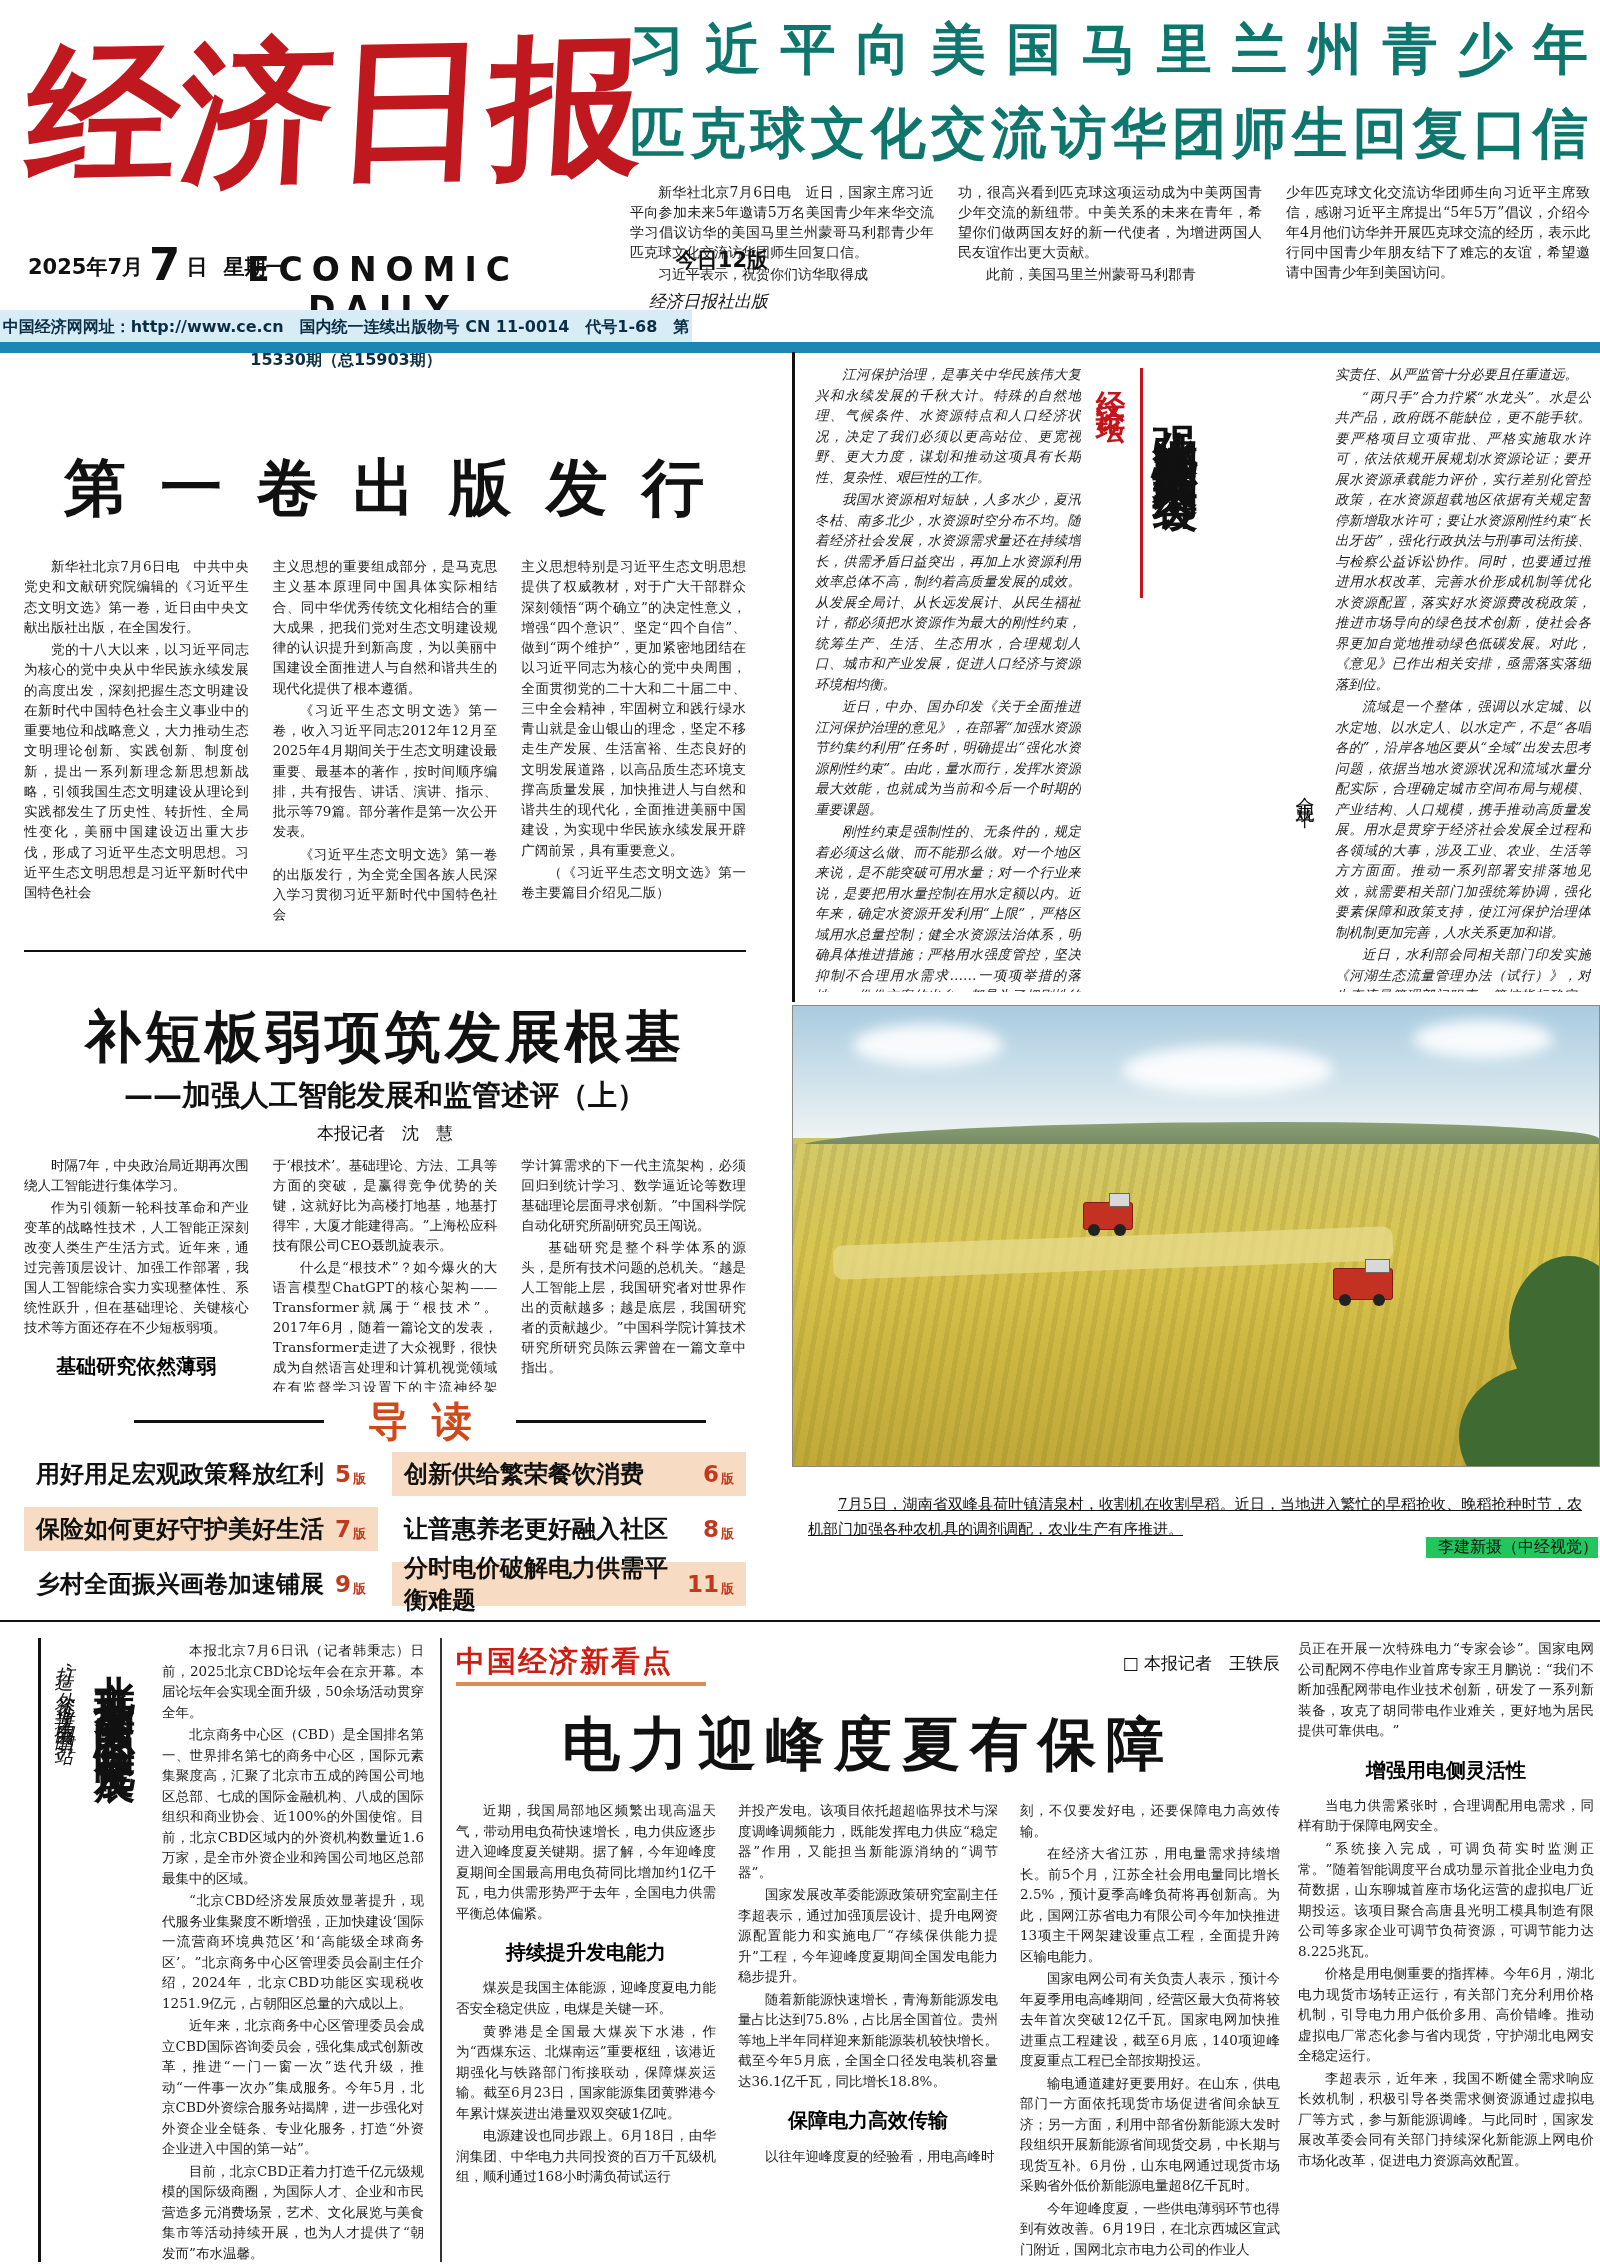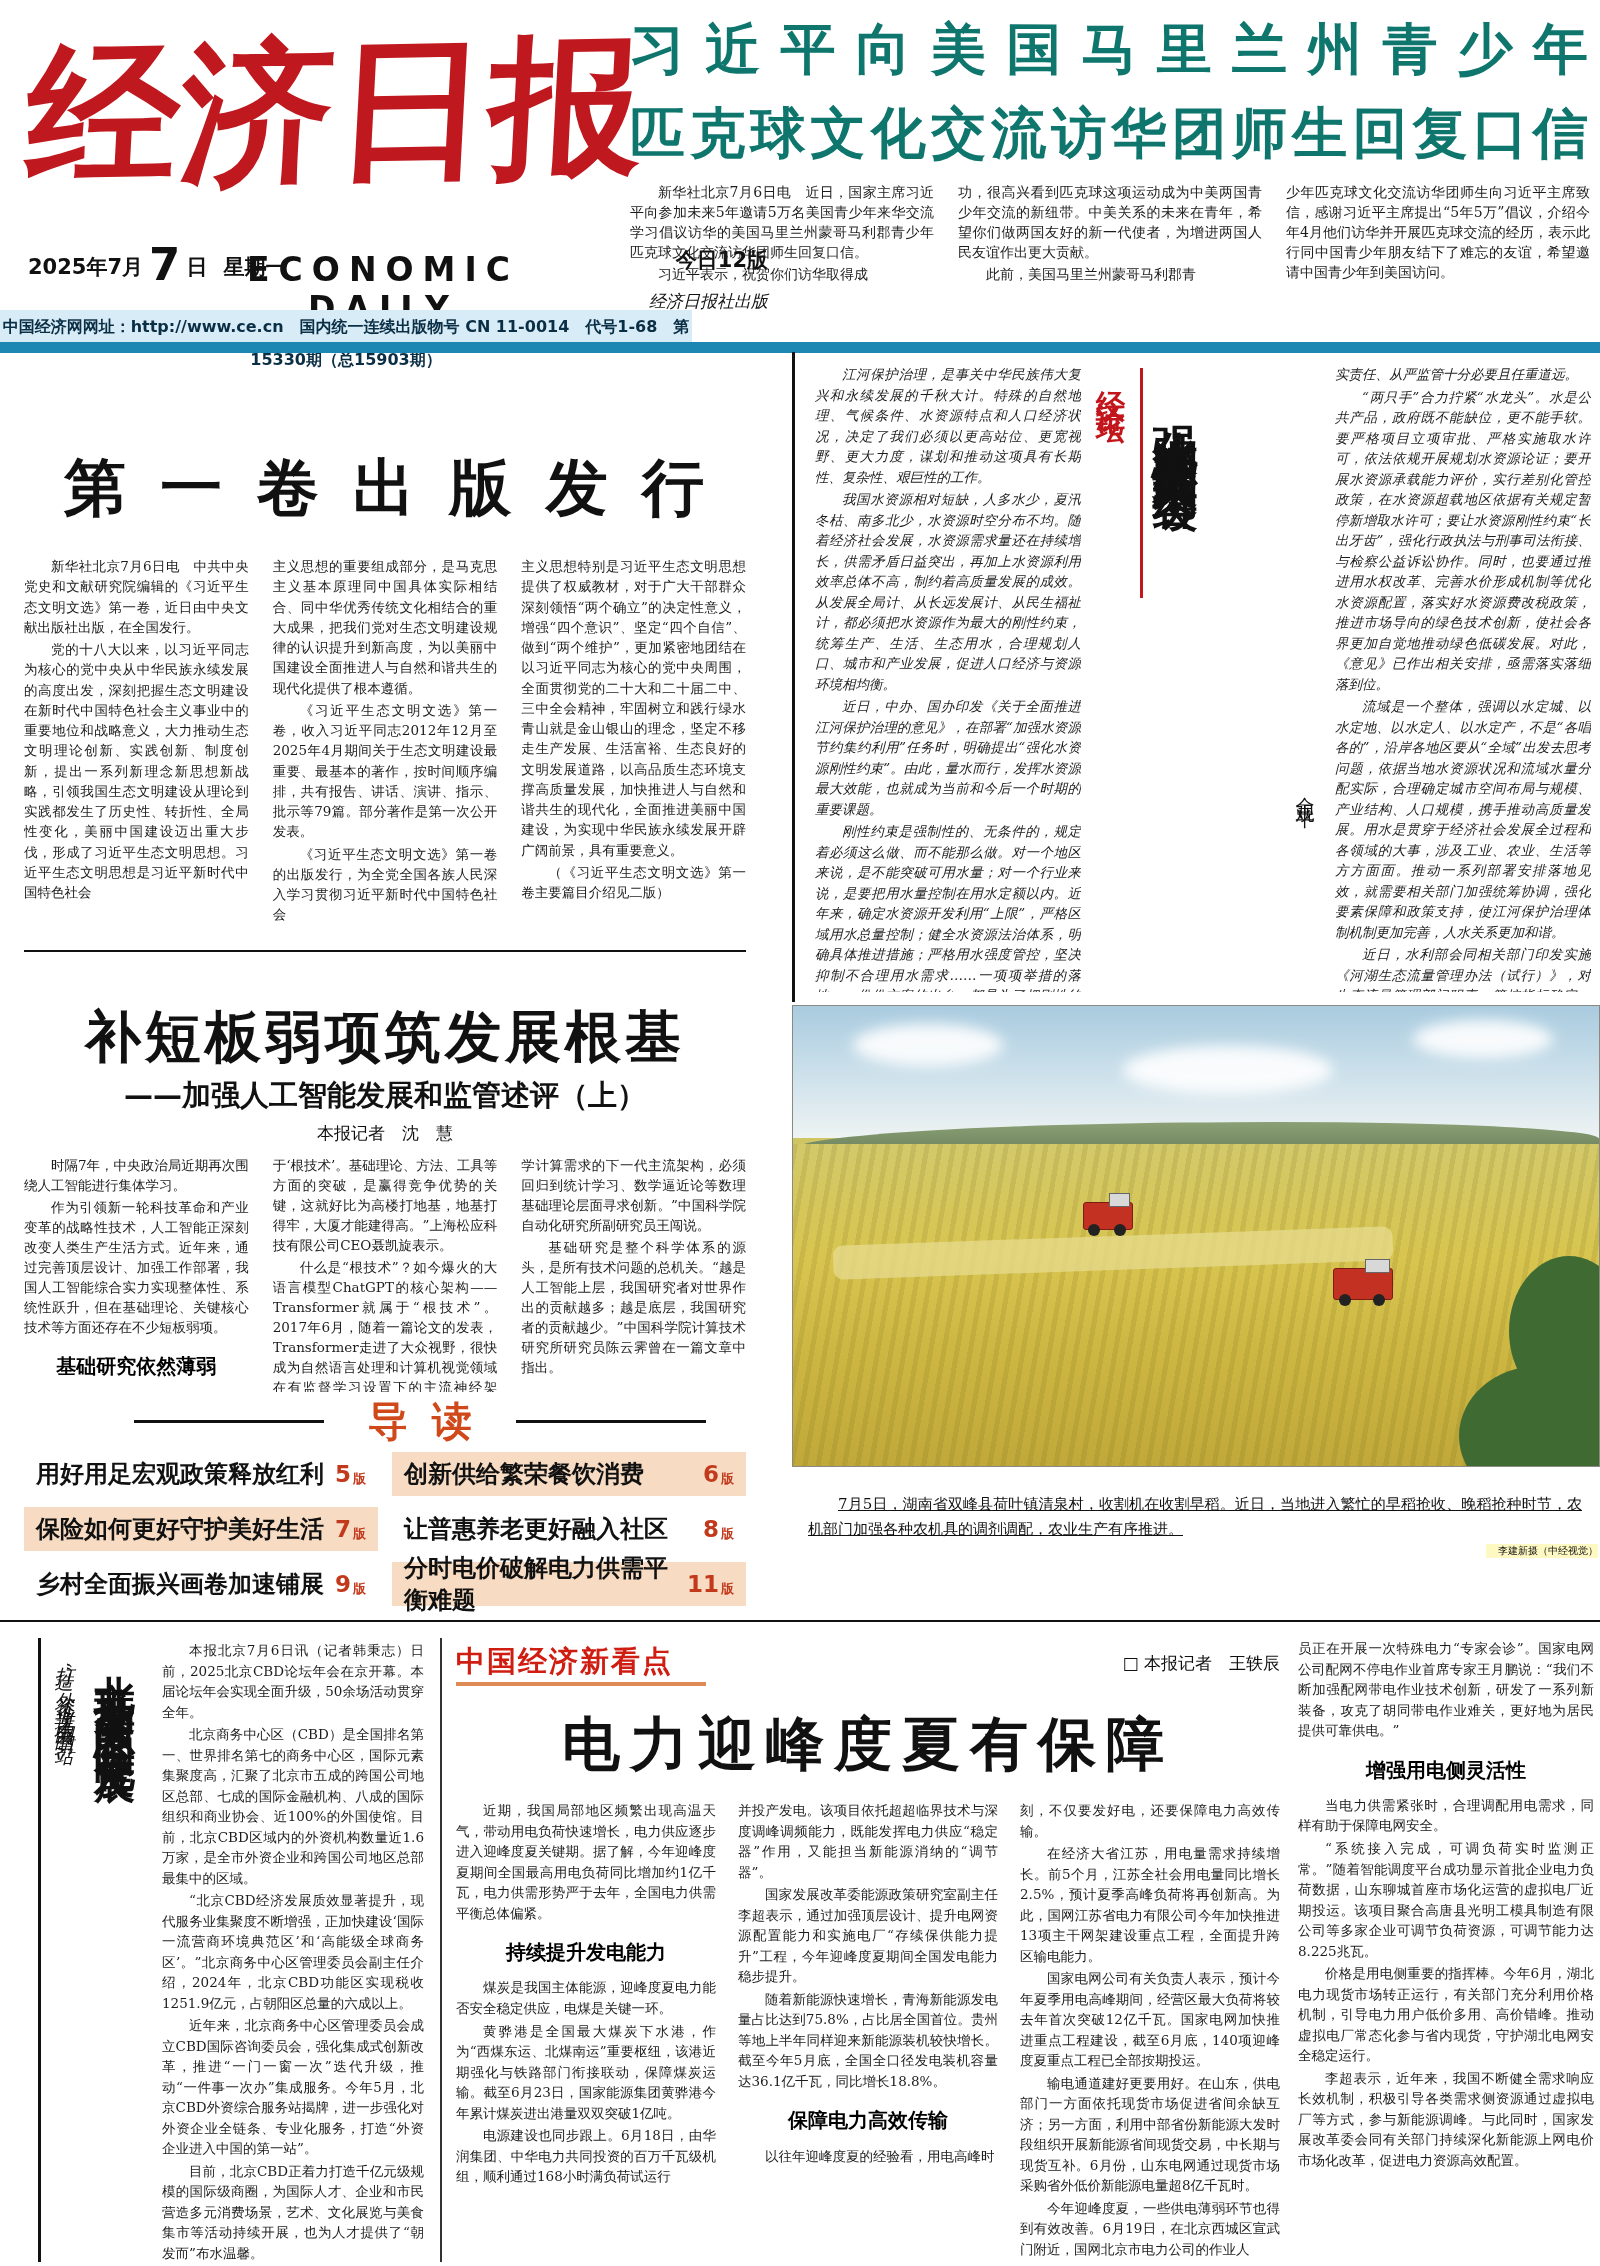--- a/index.html
+++ b/index.html
@@ -79,22 +79,22 @@
          background:repeating-linear-gradient(100deg,rgba(110,100,25,.14) 0 5px,rgba(255,255,255,0) 5px 13px);}
   .swath{position:absolute;left:40px;top:230px;width:560px;height:34px;background:#e6d98b;
          transform:rotate(-2deg);opacity:.8;border-radius:10px;}
   .harv{position:absolute;background:#c23122;border:1px solid #7d1c12;border-radius:3px;}
   .harv .cab{position:absolute;right:2px;top:-10px;width:40%;height:12px;background:#d8d8d8;border:1px solid #666;}
   .harv .wheel{position:absolute;bottom:-7px;width:12px;height:12px;background:#222;border-radius:50%;}
   .bush{position:absolute;background:#3f6b33;border-radius:50%;}
   #caption{left:792px;top:1476px;width:806px;}
   #caption p{margin:16px;font-size:15px;line-height:1.65;text-align:justify;
              font-family:"DejaVu Serif","Liberation Serif",serif;text-indent:2em;text-decoration:underline;}
-  #credit{position:absolute;right:0;bottom:0;font-size:10px;
-          font-family:"DejaVu Serif","Liberation Serif",serif;background:#fef9c3;padding-left:12px;margin-top:34px;}
+  #credit{position:absolute;right:0;bottom:0;font-size:16px;
+          font-family:"DejaVu Serif","Liberation Serif",serif;background:#22c55e;padding-left:12px;margin-top:34px;}
   #midrule2{left:0;top:1620px;width:1600px;border-top:2px solid #111;}
   
   #blrule{left:38px;top:1638px;height:624px;border-left:3px solid #111;}
   #bkicker{left:52px;top:1652px;height:590px;font-size:19px;letter-spacing:5px;font-style:italic;
            font-family:"DejaVu Serif","Liberation Serif",serif;}
   #bhead{left:88px;top:1642px;height:618px;font-size:41px;font-weight:900;letter-spacing:7px;}
   #bbody{left:162px;top:1640px;width:262px;height:624px;}
   #bmidrule{left:440px;top:1638px;height:624px;border-left:2px solid #333;}
   #plabel{left:456px;top:1642px;font-size:29px;font-weight:900;color:#cf1d12;letter-spacing:2px;}
   #plabelline{left:456px;top:1682px;width:250px;height:4px;background:#dd8a55;}

